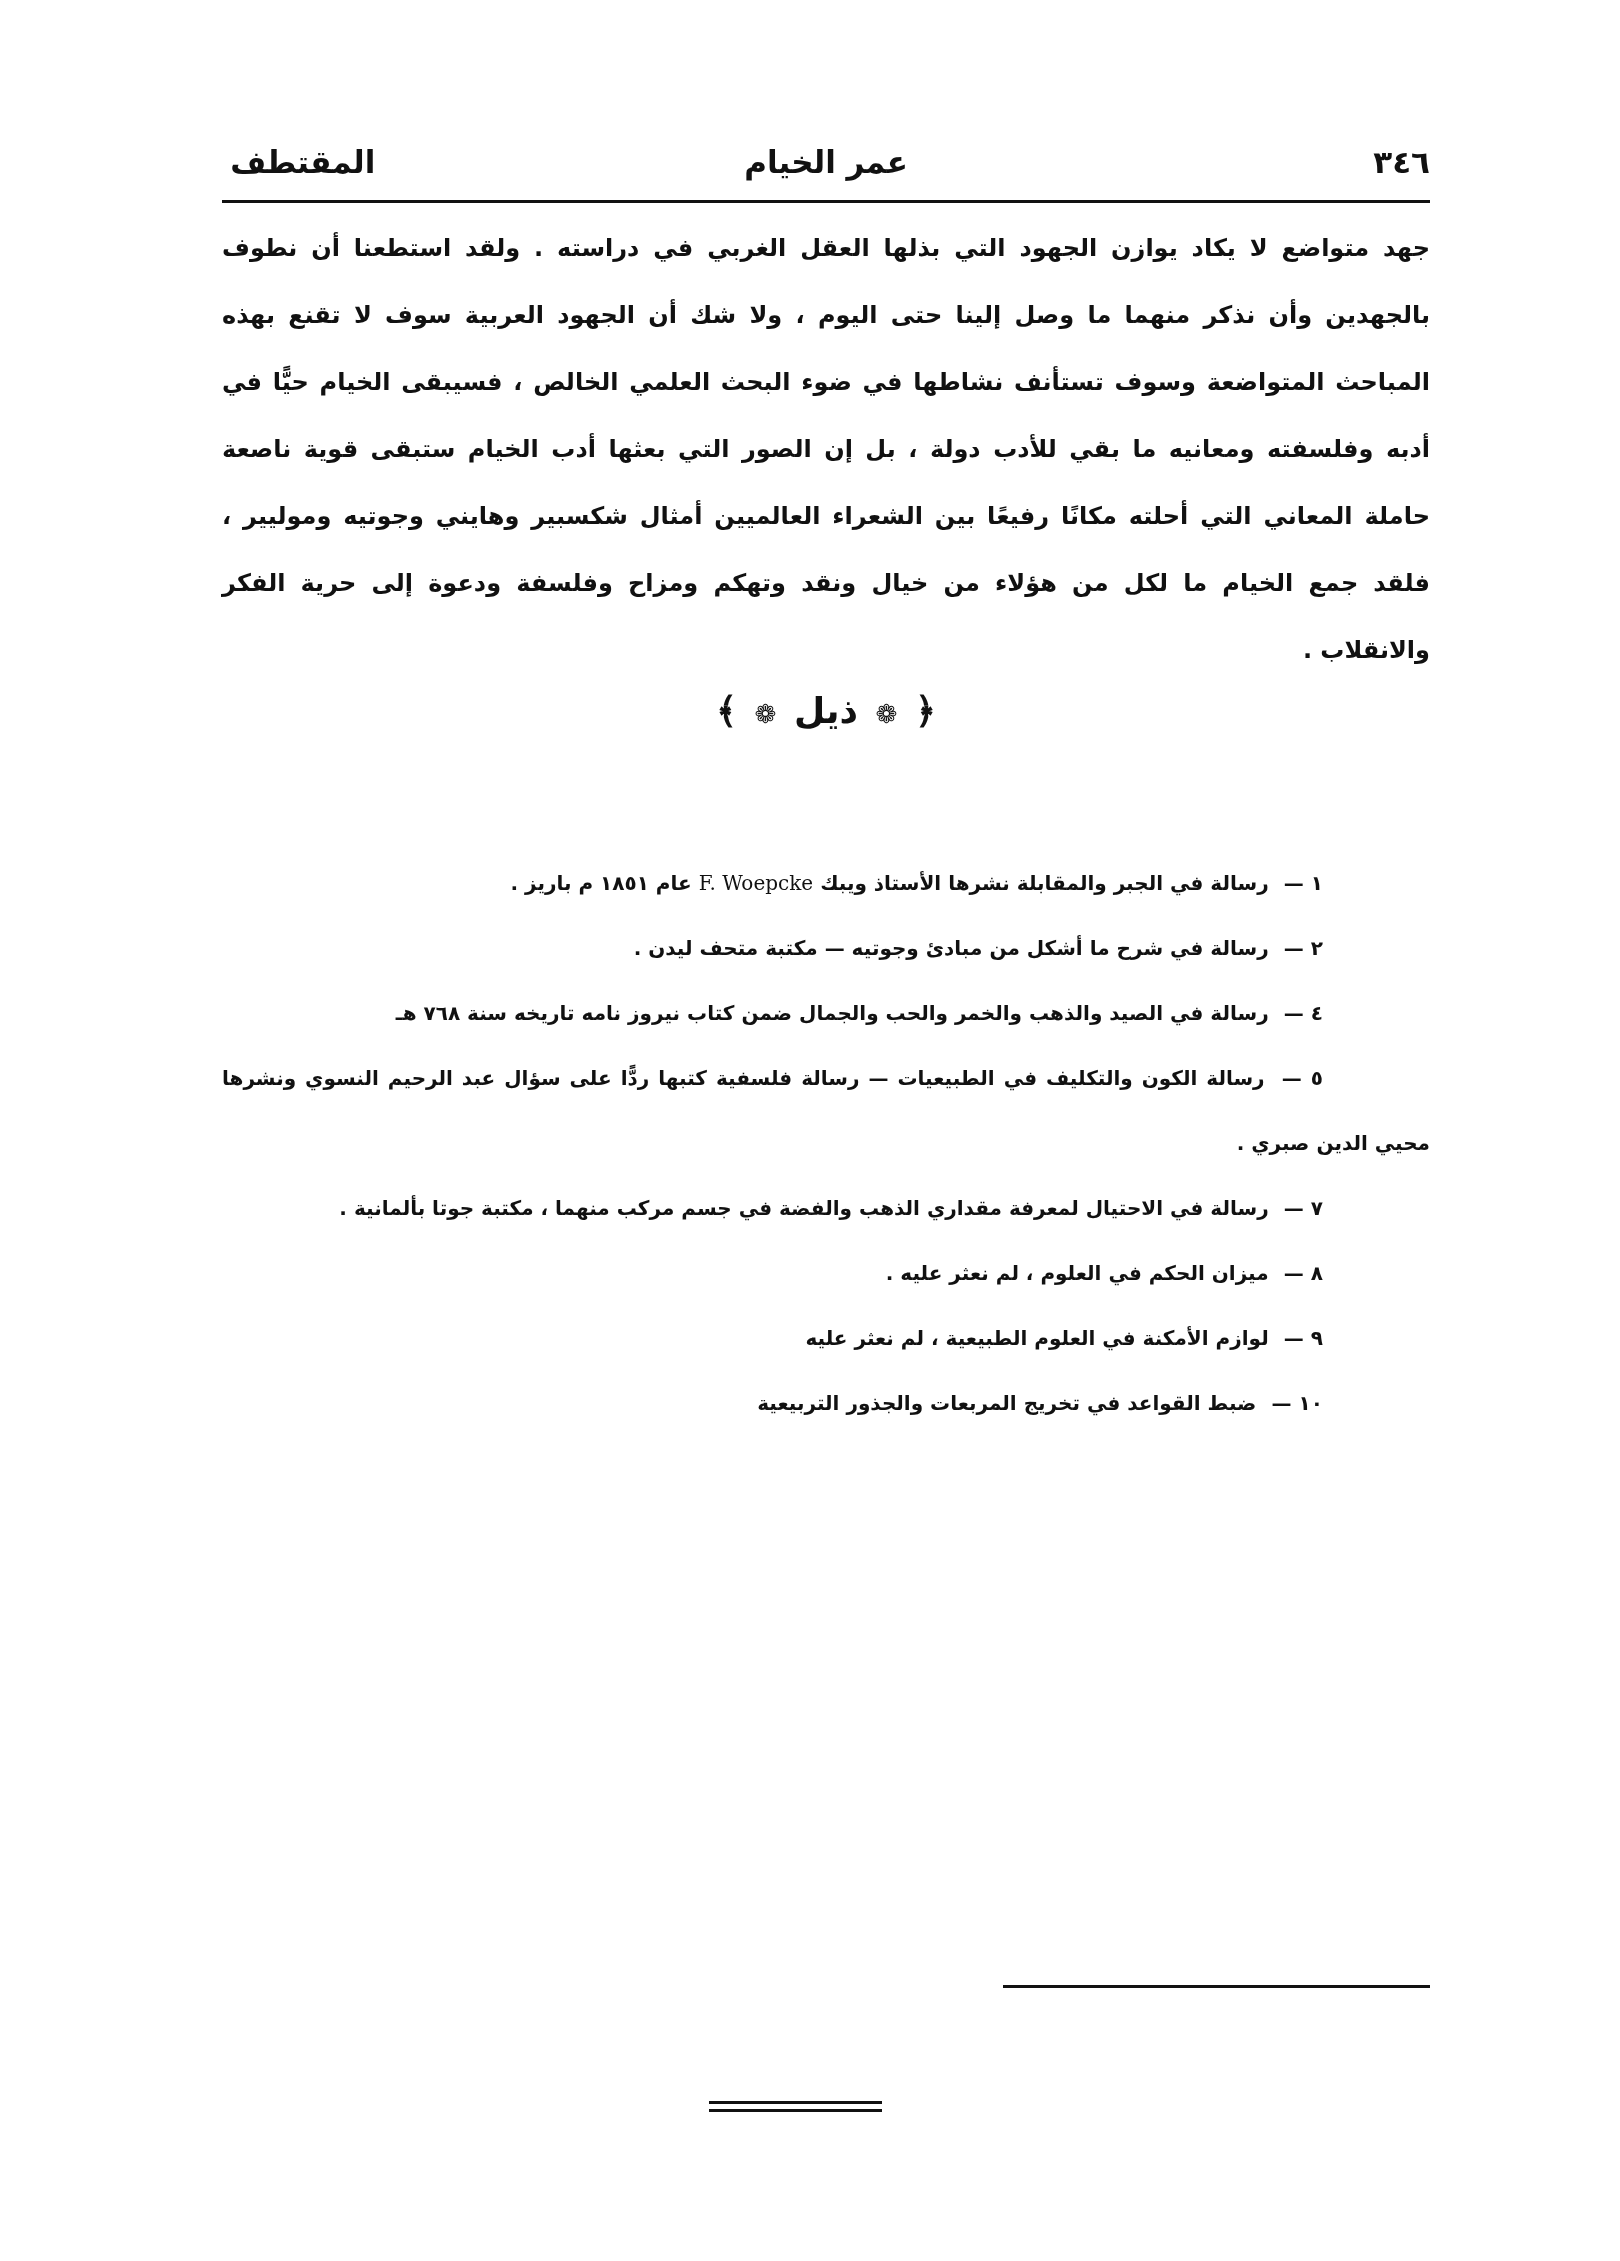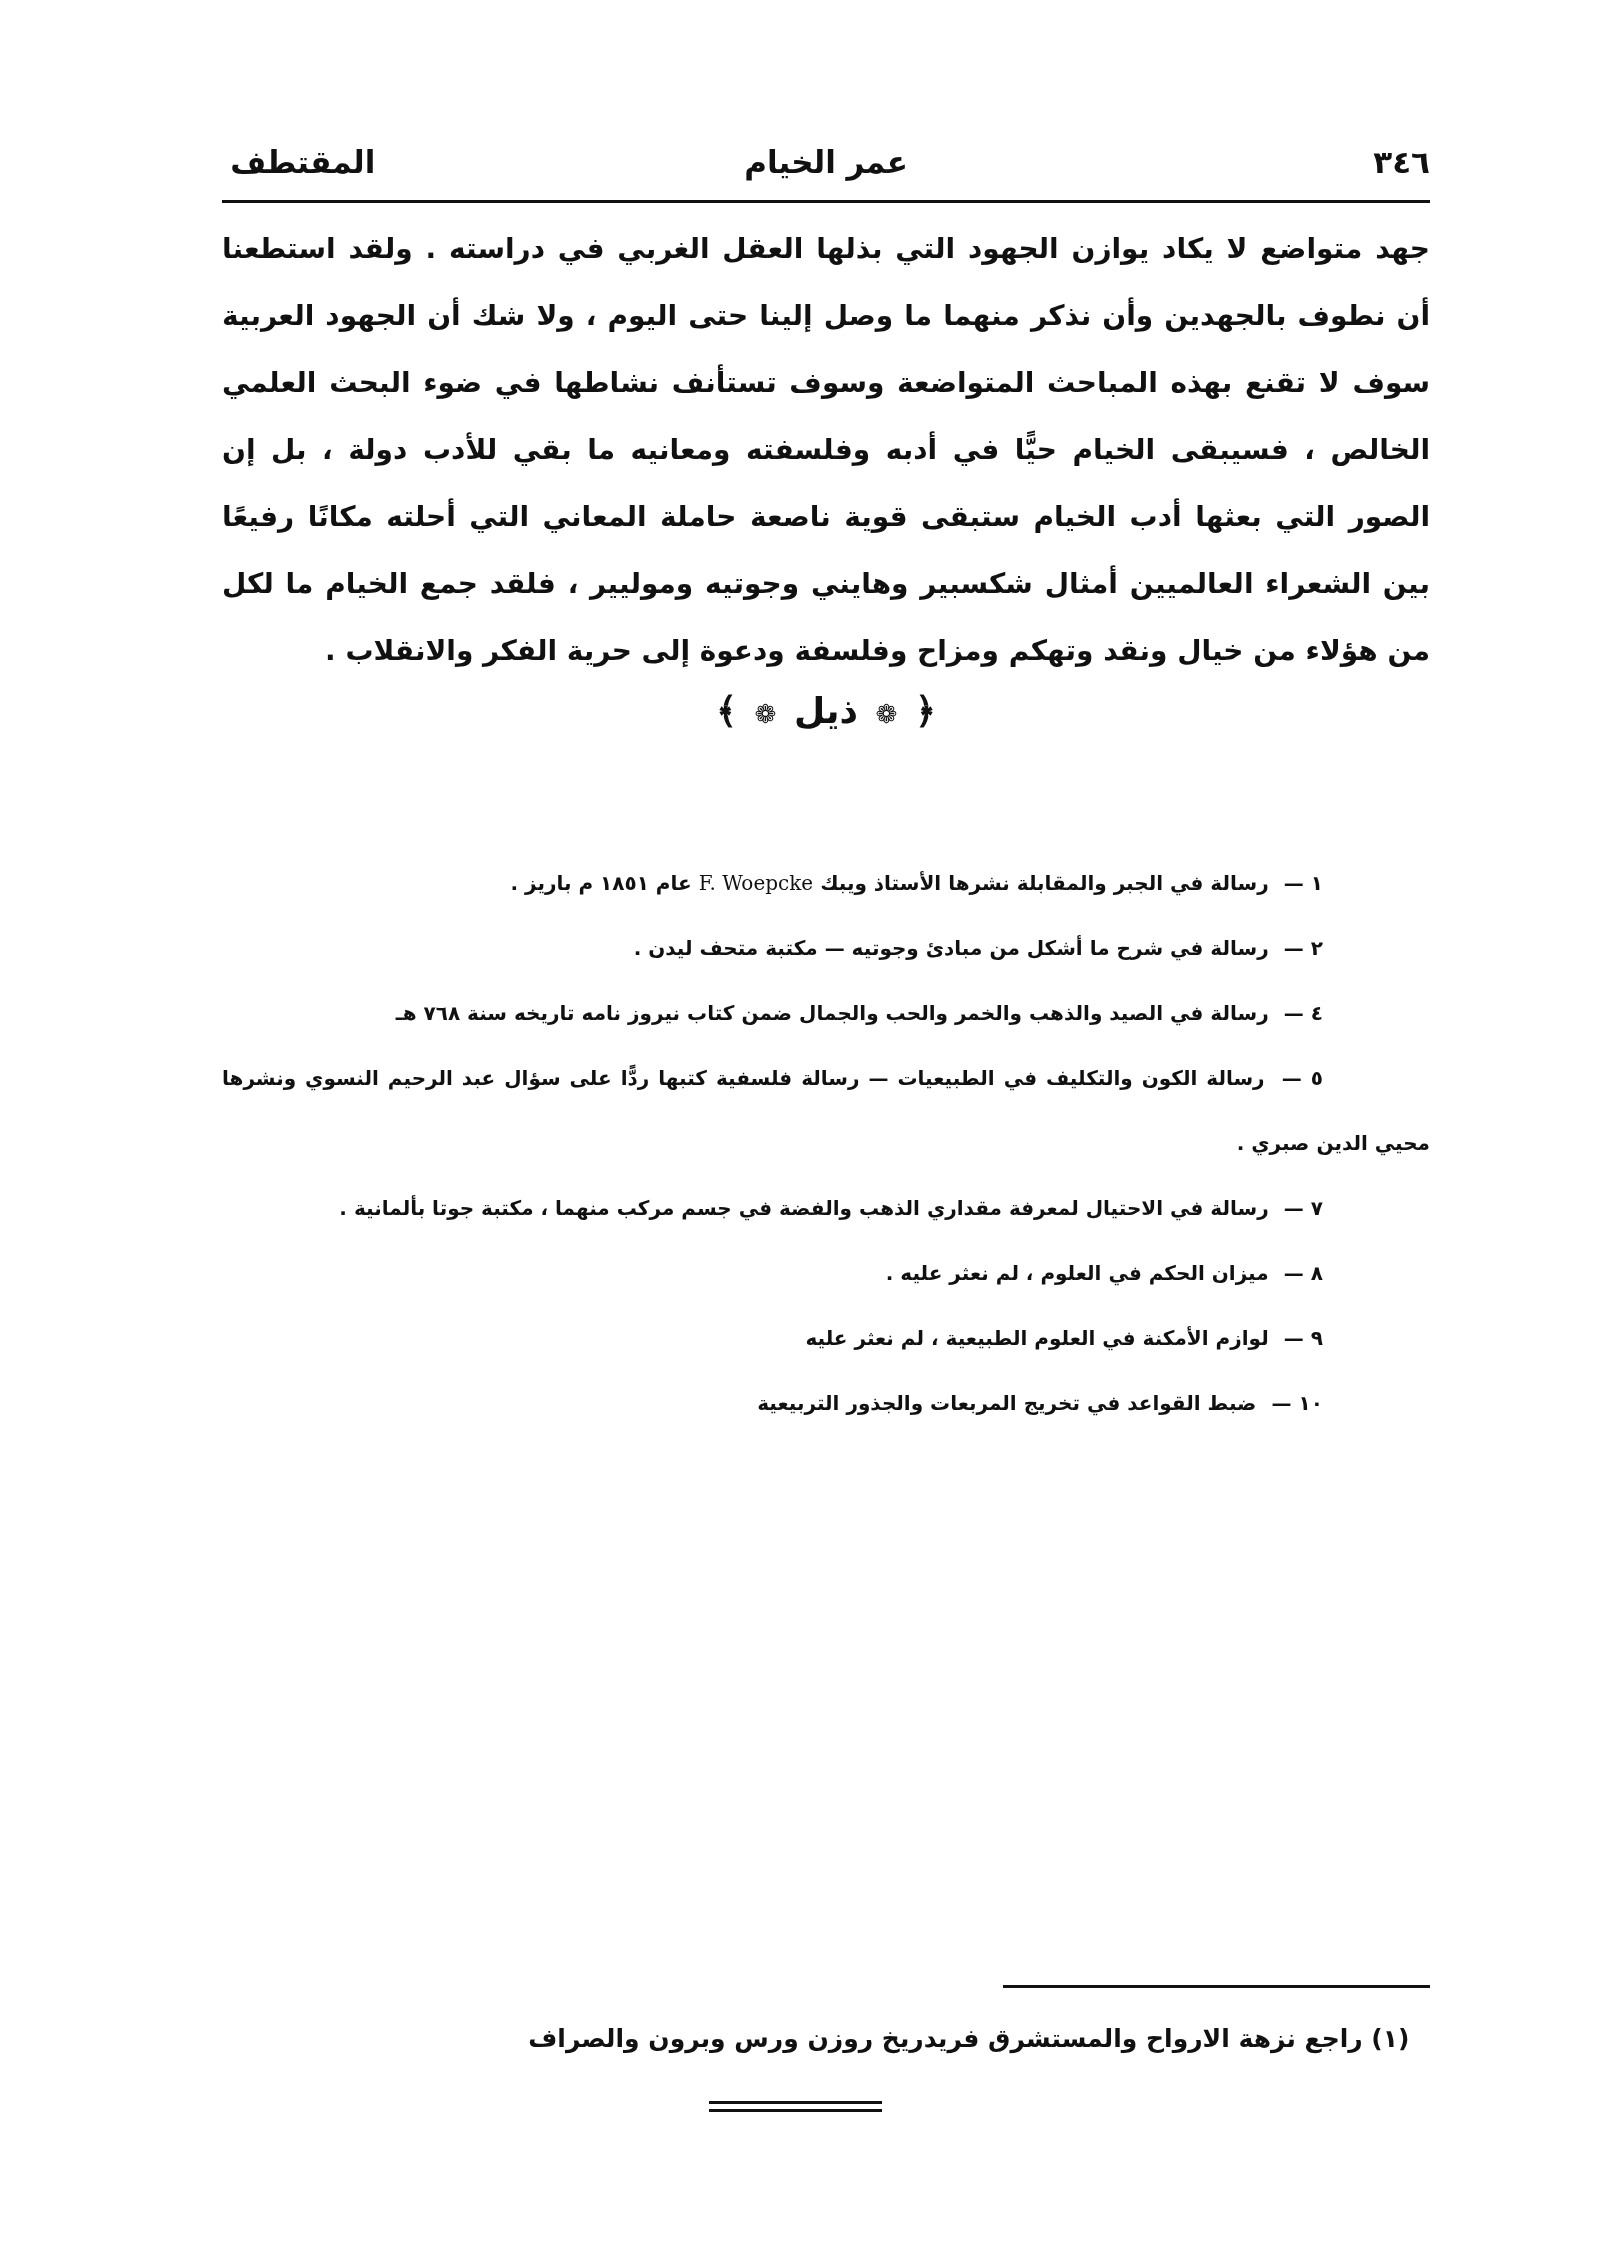--- a/index.html
+++ b/index.html
@@ -54,21 +54,21 @@
       left: 0;
       right: 0;
       height: 2.5px;
       background: #111;
     }
     .body-text {
       position: absolute;
       top: 215px;
       left: 0;
       right: 0;
-      font-size: 28px;
+      font-size: 24px;
       font-weight: bold;
       line-height: 67px;
       text-align: justify;
       text-align-last: right;
     }
     .section-title {
       position: absolute;
       top: 690px;
       left: 0;
       right: 0;
@@ -201,18 +201,17 @@
       <span>لوازم الأمكنة في العلوم الطبيعية ، لم نعثر عليه</span>
     </div>
     <div class="item">
       <span class="num">١٠ —</span>
       <span>ضبط القواعد في تخريج المربعات والجذور التربيعية</span>
     </div>
   </div>
 
   <div class="foot-rule" style="left:auto;right:0;width:427px;"></div>
 
-  <div class="footnote">(١) راجع نزهة الارواح والمستشرق فريدريخ روزن ورس وبرون والصراف</div>
 
   <div class="end-rule"></div>
   <div class="end-rule second"></div>
 </div>
 
 
 </body></html>

